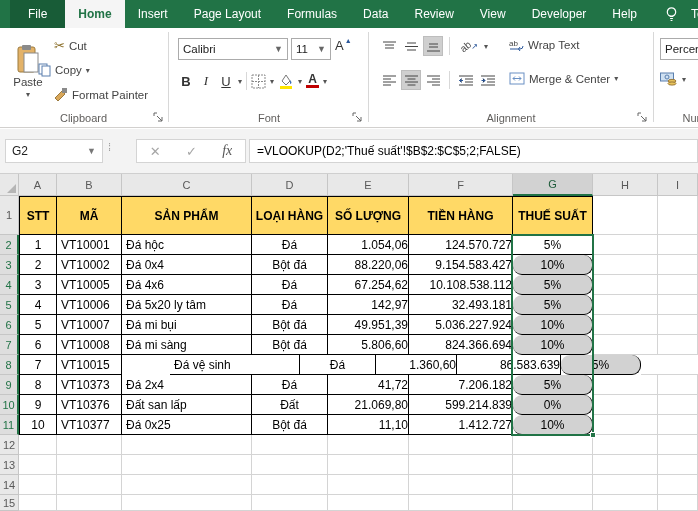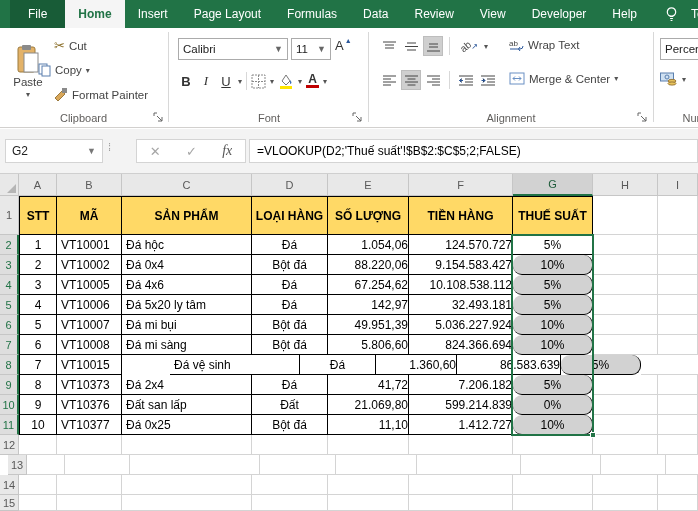--- a/index.html
+++ b/index.html
@@ -500,21 +500,21 @@
         <div class="cell" style="flex: 0 0 38px;"></div>
         <div class="cell" style="flex: 0 0 65px;"></div>
         <div class="cell" style="flex: 0 0 130px;"></div>
         <div class="cell" style="flex: 0 0 76px;"></div>
         <div class="cell" style="flex: 0 0 81px;"></div>
         <div class="cell" style="flex: 0 0 104px;"></div>
         <div class="cell" style="flex: 0 0 80px;"></div>
         <div class="cell" style="flex: 0 0 65px;"></div>
         <div class="cell" style="flex: 0 0 40px;"></div>
       </div>
-      <div class="grow" style="height: 20px; padding-left: 8px;">
+      <div class="grow" style="height: 20px;">
         <div class="hcell" style="flex: 0 0 19px;">13</div>
         <div class="cell" style="flex: 0 0 38px;"></div>
         <div class="cell" style="flex: 0 0 65px;"></div>
         <div class="cell" style="flex: 0 0 130px;"></div>
         <div class="cell" style="flex: 0 0 76px;"></div>
         <div class="cell" style="flex: 0 0 81px;"></div>
         <div class="cell" style="flex: 0 0 104px;"></div>
         <div class="cell" style="flex: 0 0 80px;"></div>
         <div class="cell" style="flex: 0 0 65px;"></div>
         <div class="cell" style="flex: 0 0 40px;"></div>

